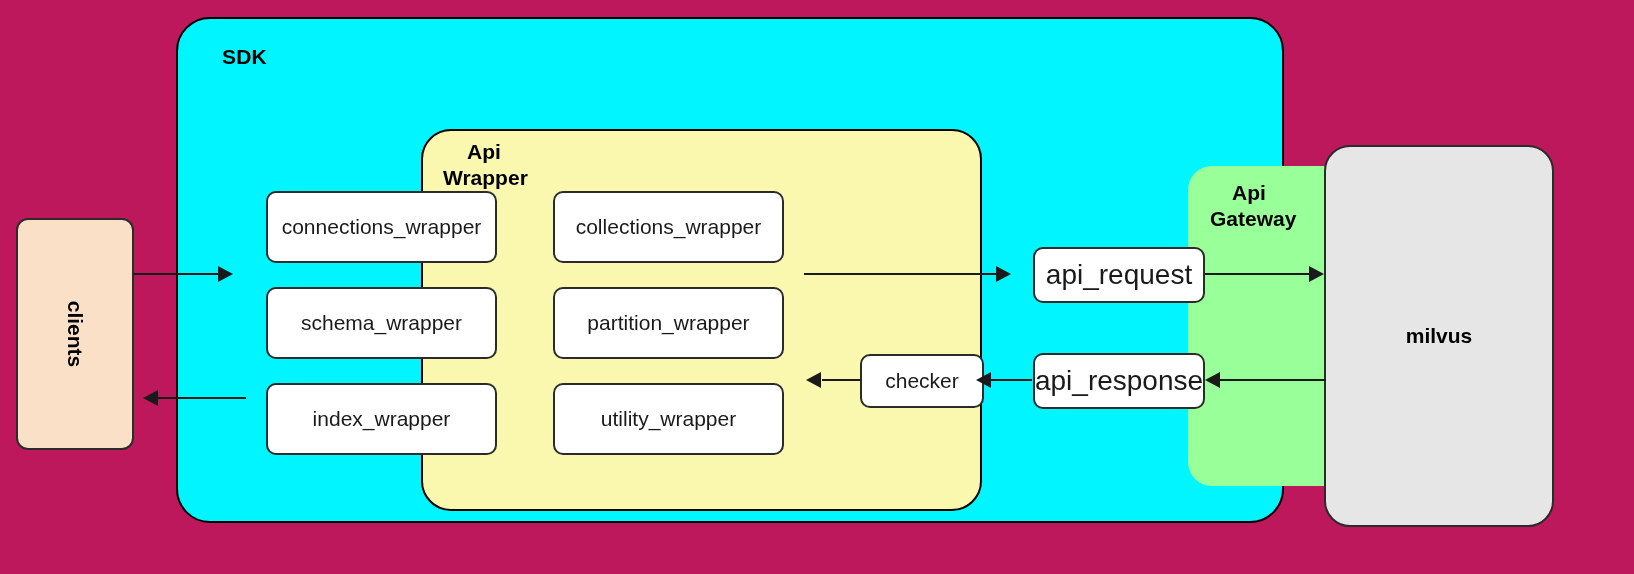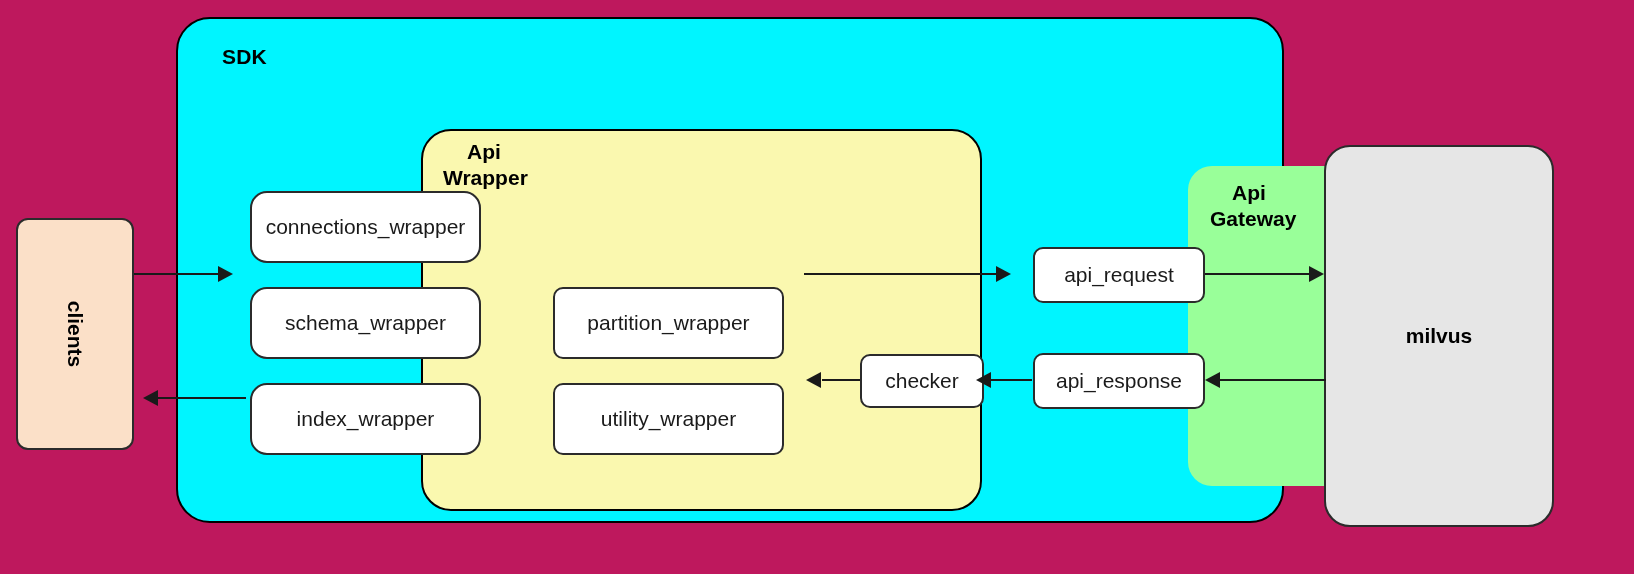--- a/index.html
+++ b/index.html
@@ -71,21 +71,21 @@
 
   .wrapper-cell {
     background: #FFFFFF;
     border: 2px solid #2B2B2B;
     border-radius: 10px;
     font-size: 21px;
     color: #1a1a1a;
     width: 231px;
     height: 72px;
   }
-  .wrapper-col-left  { left: 250px; border-radius: 17px; }
+  .wrapper-col-left  { left: 266px; }
   .wrapper-col-right { left: 553px; }
   .wrapper-row-1 { top: 191px; }
   .wrapper-row-2 { top: 287px; }
   .wrapper-row-3 { top: 383px; }
 
   
   #api-gateway-container {
     left: 1010px;
     top: 147px;
     width: 227px;
@@ -103,21 +103,21 @@
     color: #000000;
     line-height: 1.24;
     width: 140px;
   }
   #api-gateway-label .ln2 { display: block; margin-left: -22px; }
 
   .gateway-cell {
     background: #FFFFFF;
     border: 2px solid #2B2B2B;
     border-radius: 10px;
-    font-size: 21px;
+    font-size: 28px;
     color: #1a1a1a;
     left: 1033px;
     width: 172px;
     height: 56px;
   }
   #api-request-box  { top: 247px; }
   #api-response-box { top: 353px; }
 
   
   #checker-box {
@@ -197,20 +197,21 @@
 
     <div class="box" id="api-gateway-container">
       <div id="api-gateway-label">
         <span>Api</span>
         <span class="ln2">Gateway</span>
       </div>
     </div>
   </div>
 
   <div class="box wrapper-cell wrapper-col-left wrapper-row-1">connections_wrapper</div>
+  <div class="box wrapper-cell wrapper-col-right wrapper-row-1">collections_wrapper</div>
   <div class="box wrapper-cell wrapper-col-left wrapper-row-2">schema_wrapper</div>
   <div class="box wrapper-cell wrapper-col-right wrapper-row-2">partition_wrapper</div>
   <div class="box wrapper-cell wrapper-col-left wrapper-row-3">index_wrapper</div>
   <div class="box wrapper-cell wrapper-col-right wrapper-row-3">utility_wrapper</div>
 
   <div class="box gateway-cell" id="api-request-box">api_request</div>
   <div class="box gateway-cell" id="api-response-box">api_response</div>
 
   <div class="box" id="checker-box">checker</div>
 

